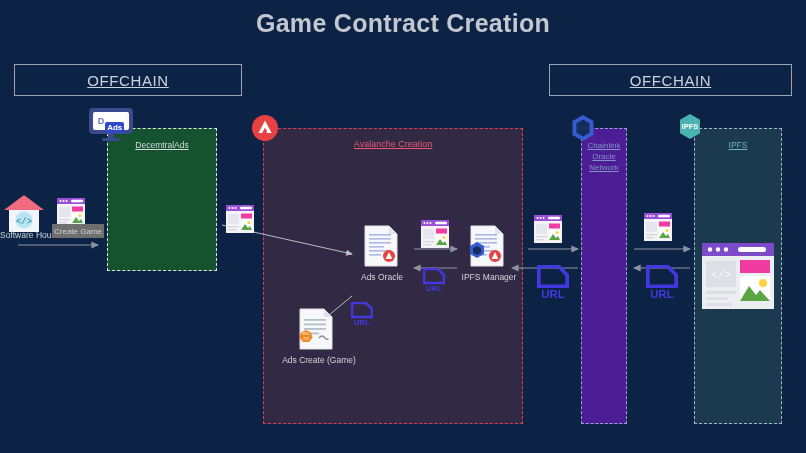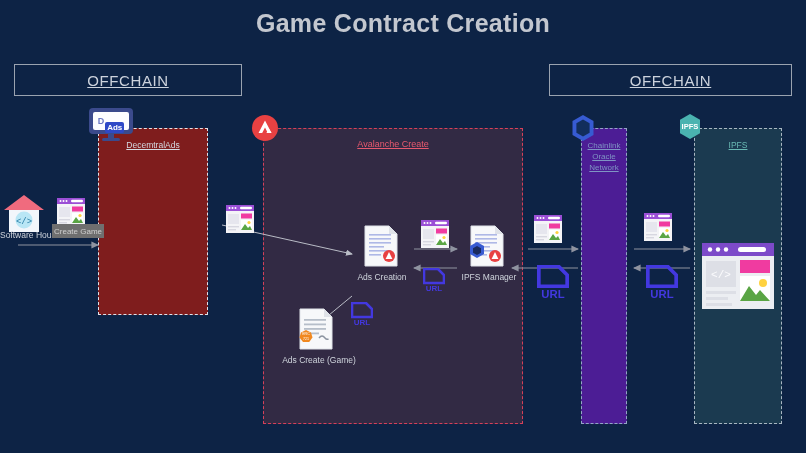--- a/index.html
+++ b/index.html
@@ -35,22 +35,22 @@
   
   .panel{position:absolute;box-sizing:border-box;}
   .panel .plabel{
     position:absolute;left:0;width:100%;
     text-align:center;
     text-decoration:underline;
     font-size:8px;line-height:11px;
   }
 
   #panel-decentralads{
-    left:98px;top:128px;width:110px;height:187px;
-    background:#7f1d1d;border:1.5px dashed #dfe3ea;
+    left:107px;top:128px;width:110px;height:143px;
+    background:#14532d;border:1.5px dashed #dfe3ea;
   }
   #panel-decentralads .plabel{top:11px;color:#d5dae2;font-size:8.5px;}
 
   #panel-avalanche{
     left:263px;top:128px;width:260px;height:296px;
     background:#322a44;border:1.5px dashed #d6405a;
   }
   #panel-avalanche .plabel{top:10px;color:#e8596f;font-size:9px;}
 
   #panel-chainlink{
@@ -147,21 +147,21 @@
   </div>
   <div class="chainbar off" style="left:549px;top:64px;width:243px;">
     <span>OFFCHAIN</span>
   </div>
 
   <div class="panel" id="panel-decentralads">
     <div class="plabel">DecemtralAds</div>
   </div>
 
   <div class="panel" id="panel-avalanche">
-    <div class="plabel">Avalanche Create</div>
+    <div class="plabel">Avalanche Creation</div>
   </div>
 
   <div class="panel" id="panel-chainlink">
     <div class="plabel">Chainlink Oracle Network</div>
   </div>
 
   <div class="panel" id="panel-ipfs">
     <div class="plabel">IPFS</div>
   </div>
 
@@ -267,21 +267,21 @@
           <rect x="5" y="13" width="22" height="1.6"></rect>
         <rect x="5" y="17" width="22" height="1.6"></rect>
           <rect x="5" y="21" width="15" height="1.6"></rect>
         <rect x="5" y="25" width="22" height="1.6"></rect>
           <rect x="5" y="29" width="12" height="1.6"></rect>
       </g>
       <circle cx="25" cy="31" r="6" fill="#e84142"></circle>
       <path d="M25 27 L28.4 34 L21.6 34 Z" fill="#fff"></path>
     </svg>
   </div>
-  <div class="nodelabel" style="left:345px;top:272px;width:74px;">Ads Creation</div>
+  <div class="nodelabel" style="left:345px;top:272px;width:74px;">Ads Oracle</div>
 
   <div class="icon webthumb" style="left:421px;top:220px;">
     <svg viewBox="0 0 28 28" width="28" height="28">
       <rect x="0" y="0" width="28" height="28" fill="#f4f4f7"></rect>
       <rect x="0" y="0" width="28" height="6" fill="#9b4fd6"></rect>
       <circle cx="3.5" cy="3" r="1" fill="#fff"></circle>
         <circle cx="6.5" cy="3" r="1" fill="#fff"></circle>
         <circle cx="9.5" cy="3" r="1" fill="#fff"></circle>
       <rect x="14" y="1.8" width="12" height="2.4" rx="1.2" fill="#fff"></rect>
       <rect x="2" y="9" width="11" height="10" fill="#e6e6ee"></rect>

